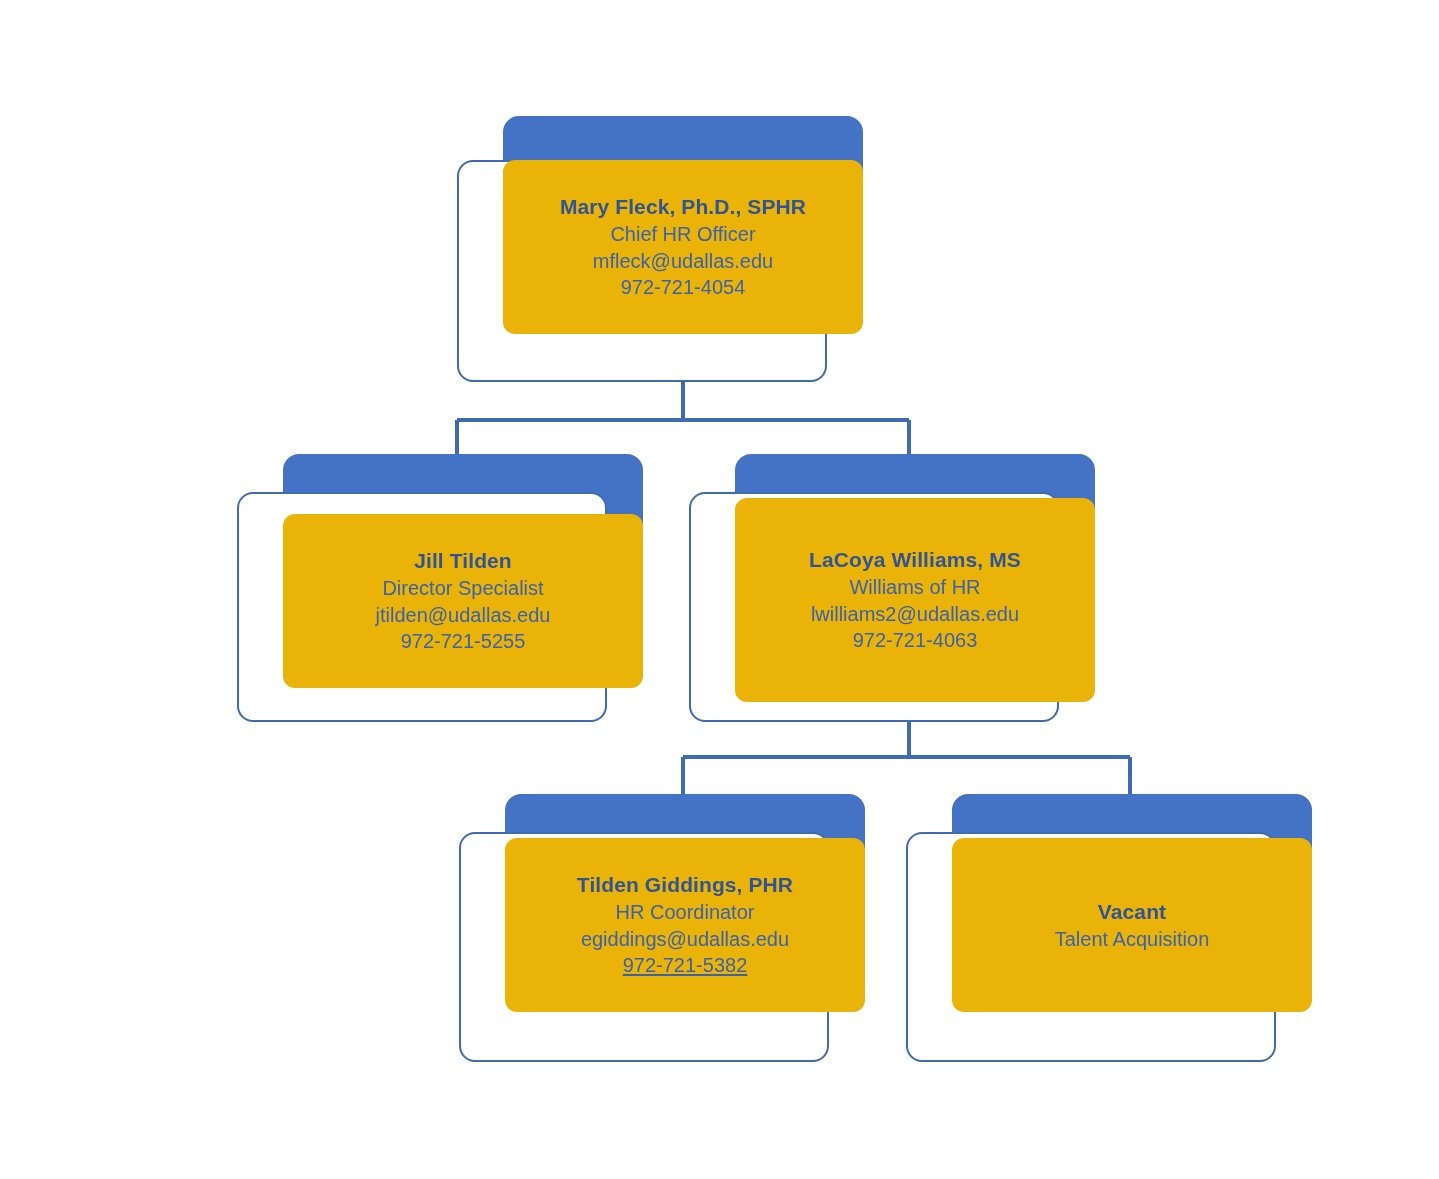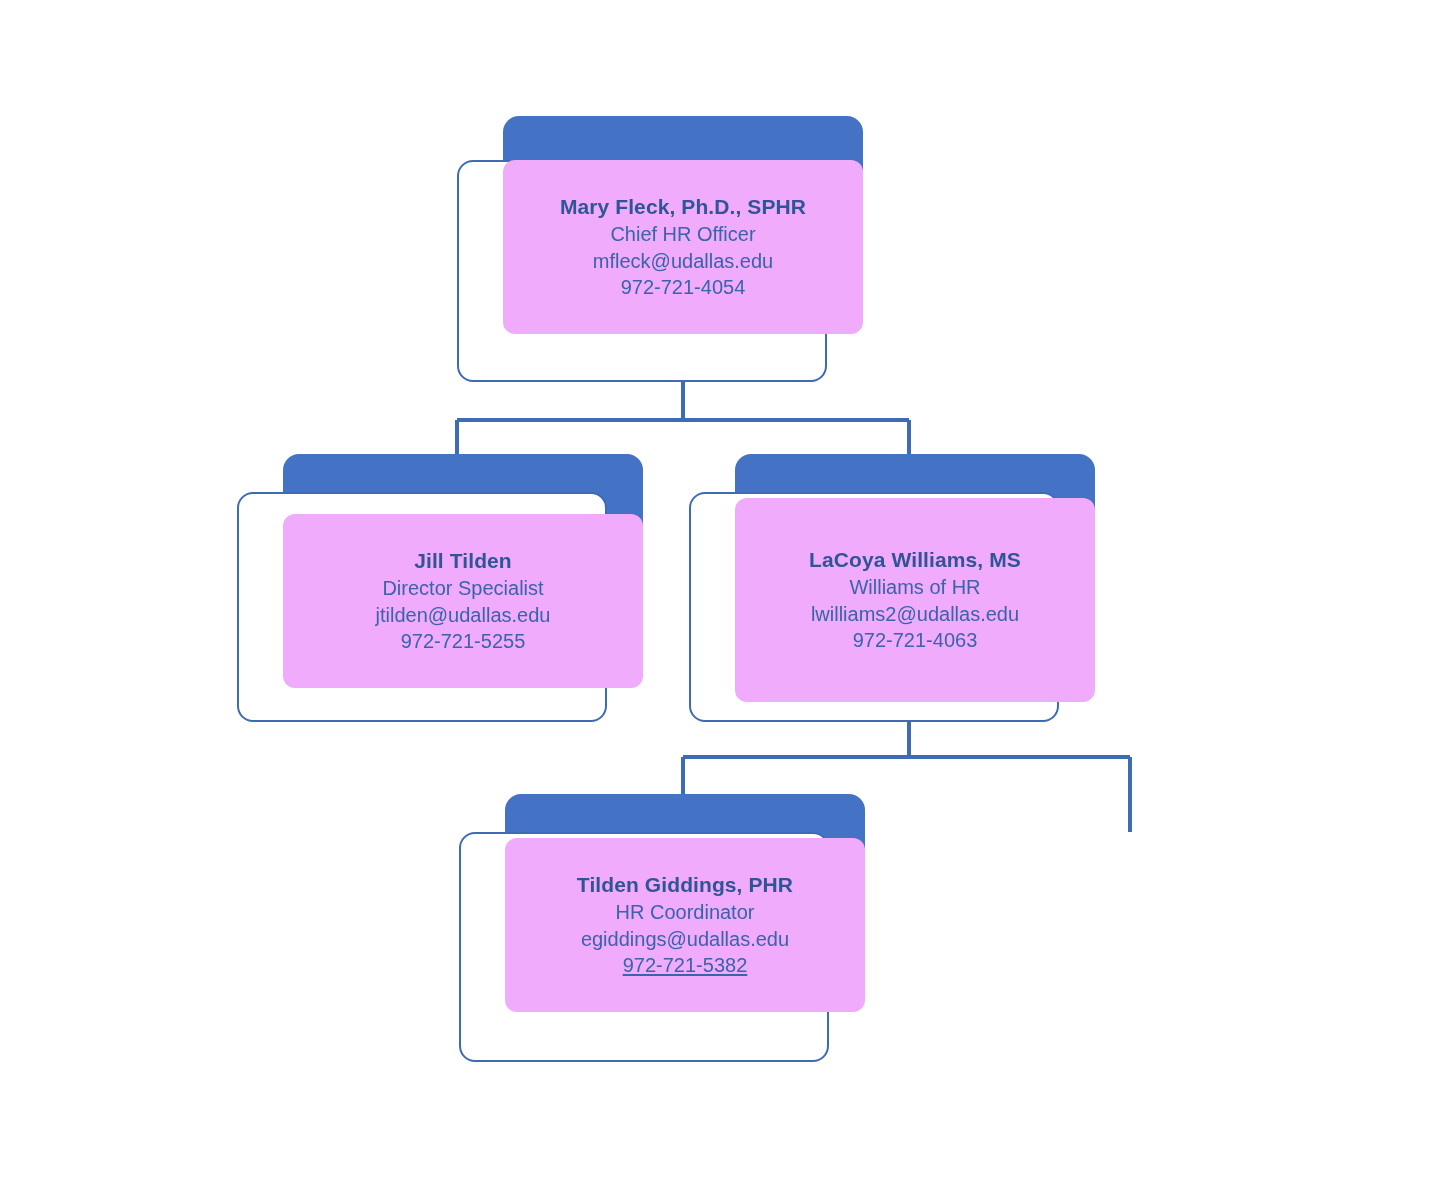--- a/index.html
+++ b/index.html
@@ -48,21 +48,21 @@
     position: absolute;
     background: #ffffff;
     border: 2px solid #3D6CB5;
     border-radius: 16px;
     box-sizing: border-box;
     z-index: 2;
   }
   
   .node-panel {
     position: absolute;
-    background: #f0abfc;
+    background: #eab308;
     border-radius: 12px;
     z-index: 3;
     display: flex;
     flex-direction: column;
     align-items: center;
     justify-content: center;
     box-sizing: border-box;
     padding: 6px 14px;
   }
 
@@ -147,14 +147,22 @@
     <div class="node-shadow" style="left:46px; top:0px; width:360px; height:218px; background:#4472C4;"></div>
     <div class="node-frame" style="left:0px; top:38px; width:370px; height:230px;"></div>
     <div class="node-panel" style="left:46px; top:44px; width:360px; height:174px;">
       <div class="node-name">Tilden Giddings, PHR</div>
       <div class="node-title">HR Coordinator</div>
       <div class="node-email">egiddings@udallas.edu</div>
       <div class="node-phone is-link">972-721-5382</div>
     </div>
   </div>
 
+  <div class="node" style="left:906px; top:794px; width:410px; height:270px;">
+    <div class="node-shadow" style="left:46px; top:0px; width:360px; height:218px; background:#4472C4;"></div>
+    <div class="node-frame" style="left:0px; top:38px; width:370px; height:230px;"></div>
+    <div class="node-panel" style="left:46px; top:44px; width:360px; height:174px;">
+      <div class="node-name">Vacant</div>
+      <div class="node-title">Talent Acquisition</div>
+    </div>
+  </div>
 
 </div>
 
 </body></html>

